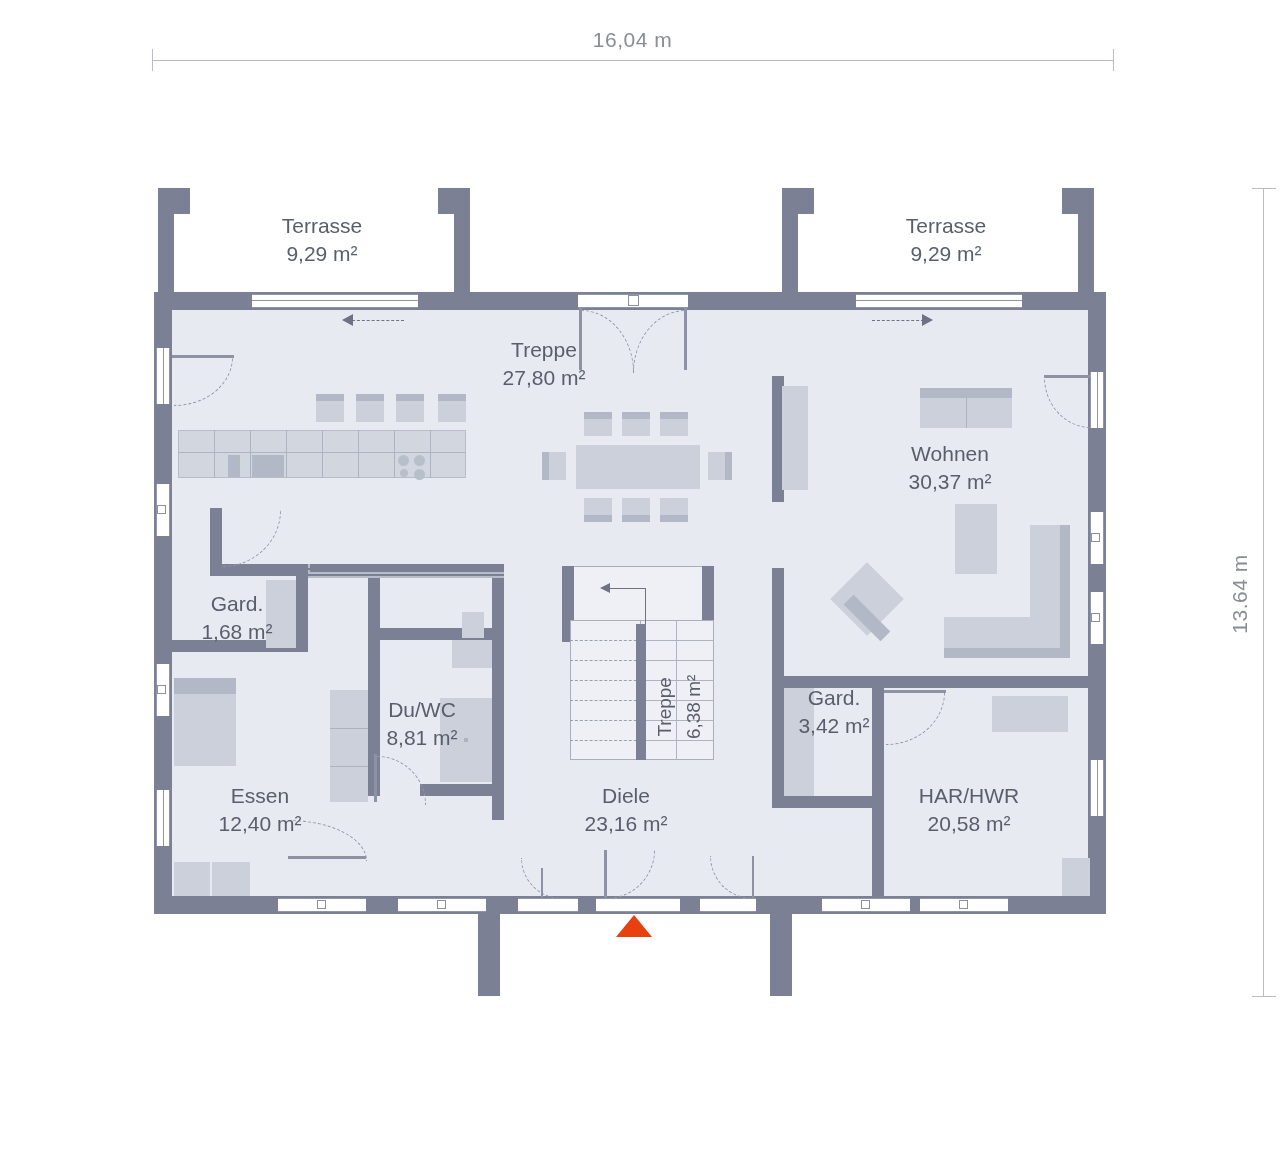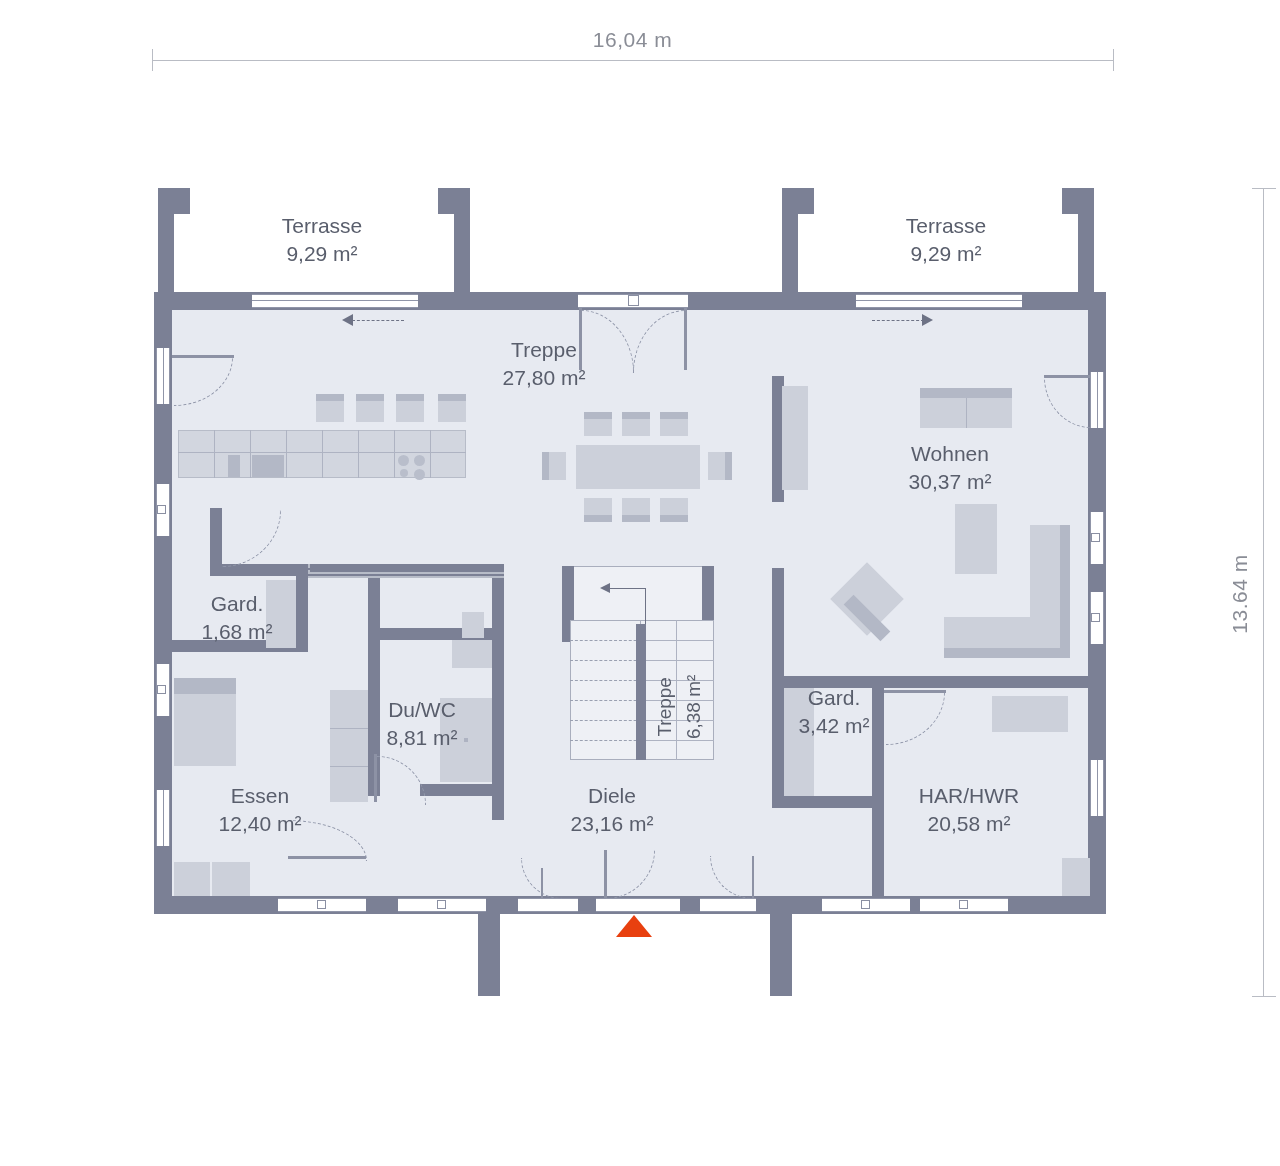--- a/index.html
+++ b/index.html
@@ -348,21 +348,21 @@
     <span class="a">12,40 m²</span>
   </div>
 
   <div class="abs rlabel rlabel-v small" style="left:605px;top:694px;width:120px;">
     <span class="n">Treppe</span>
   </div>
   <div class="abs rlabel rlabel-v small" style="left:634px;top:694px;width:120px;">
     <span class="a">6,38 m²</span>
   </div>
 
-  <div class="abs rlabel" style="left:534px;top:782px;width:156px;">
+  <div class="abs rlabel" style="left:548px;top:782px;width:156px;">
     <span class="n">Diele</span>
     <span class="a">23,16 m²</span>
   </div>
 
   <div class="abs rlabel" style="left:762px;top:684px;width:144px;">
     <span class="n">Gard.</span>
     <span class="a">3,42 m²</span>
   </div>
 
   <div class="abs rlabel" style="left:878px;top:782px;width:182px;">

